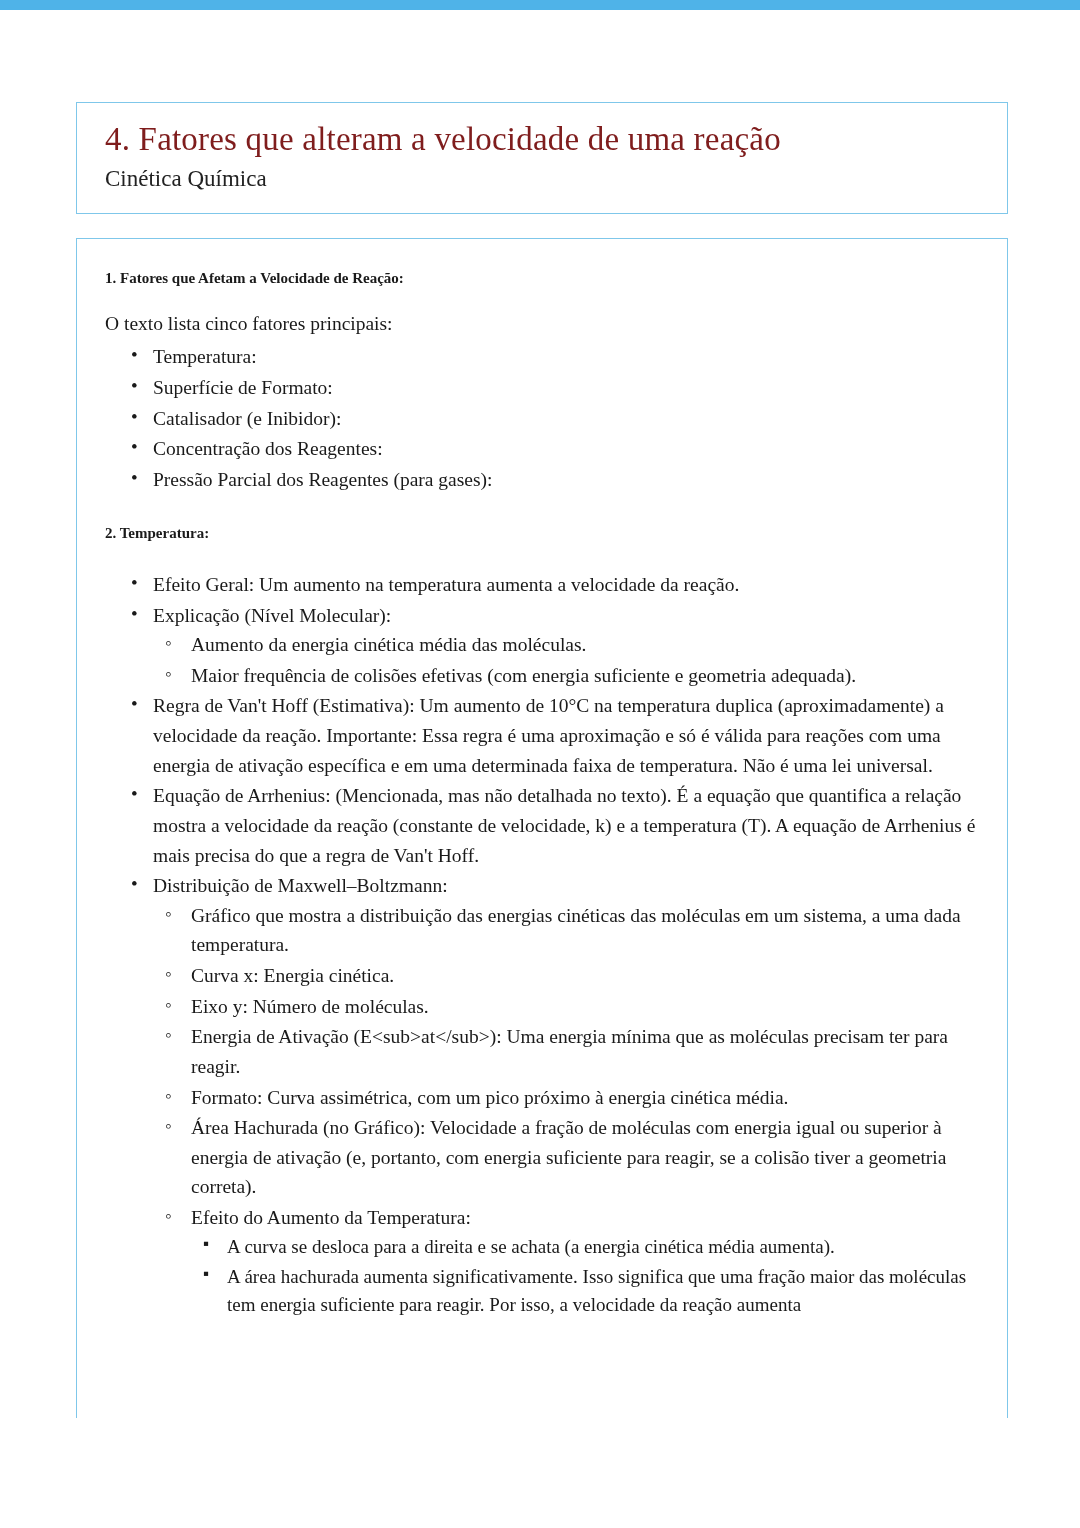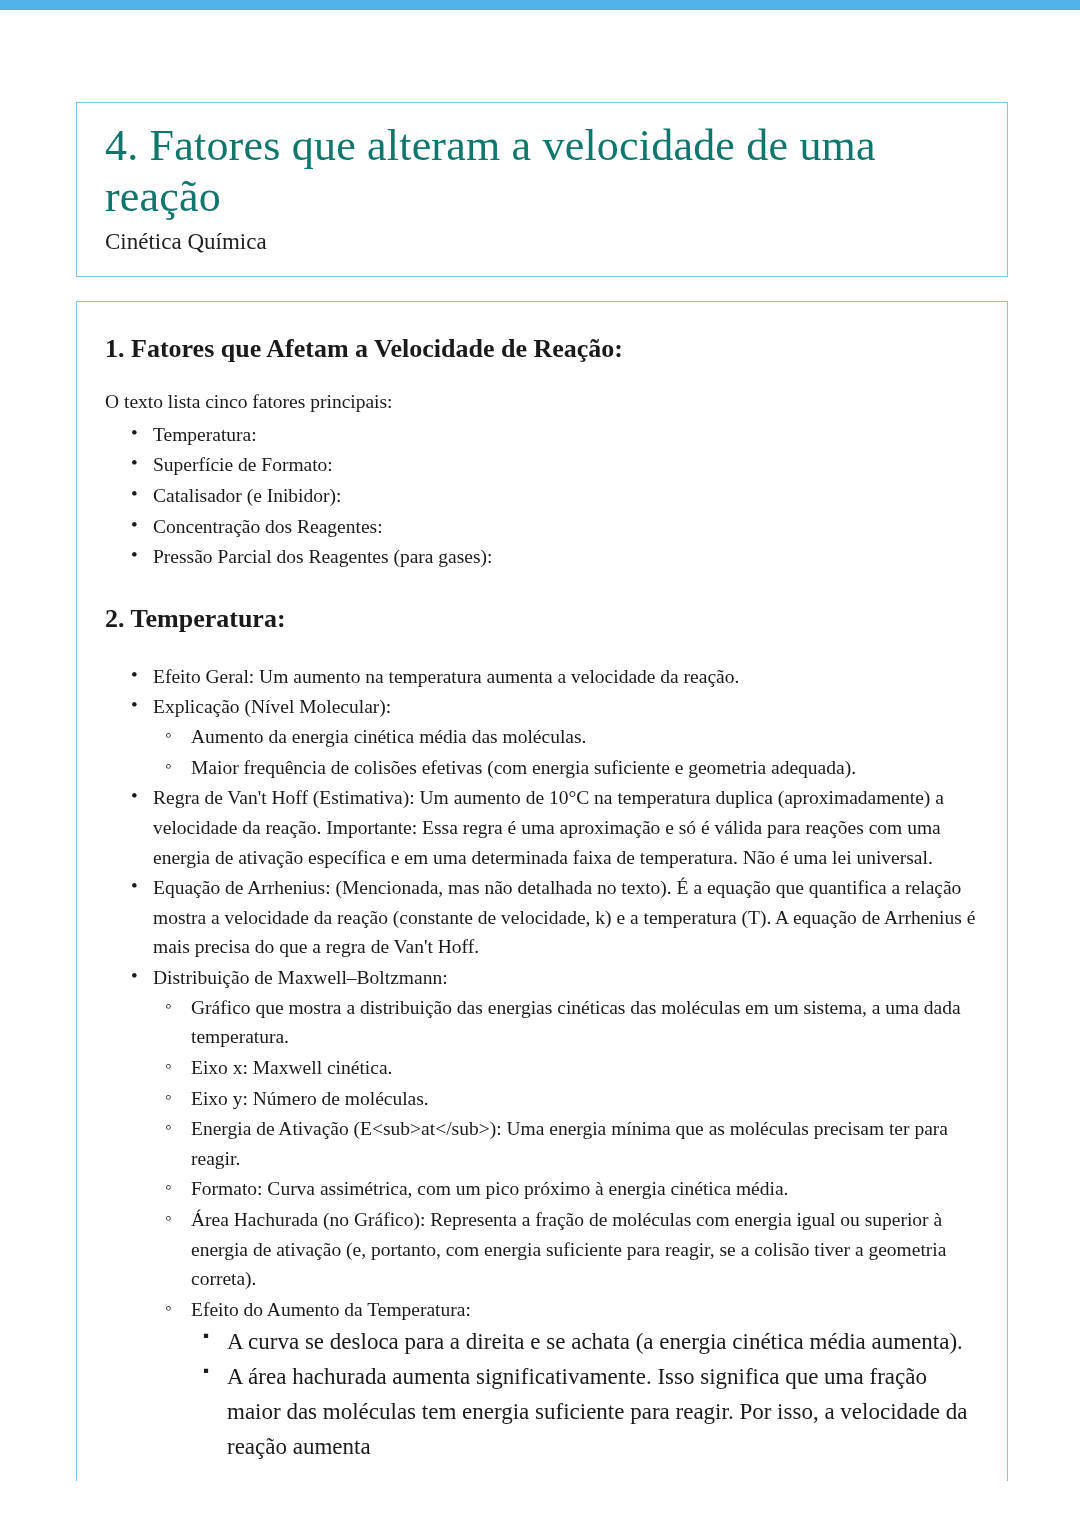--- a/index.html
+++ b/index.html
@@ -29,43 +29,43 @@
     left: 0;
     width: 1080px;
   }
   .title-box {
     margin: 92px 72px 0 76px;
     border: 1px solid #7fc7ea;
     padding: 18px 28px 20px 28px;
     box-sizing: border-box;
   }
   .doc-title {
-    font-size: 44px;
+    font-size: 33px;
     line-height: 1.15;
-    color: #0f766e;
+    color: #7f1d1d;
     font-weight: normal;
     letter-spacing: 0.2px;
     margin: 0 0 6px 0;
   }
   .doc-subtitle {
     font-size: 23px;
     color: #222;
     margin: 0;
     line-height: 1.2;
   }
   .body-box {
     margin: 24px 72px 0 76px;
     border: 1px solid #7fc7ea;
     border-bottom: none;
     padding: 30px 28px 0 28px;
     box-sizing: border-box;
     min-height: 1180px;
   }
   .sec-head {
-    font-size: 26px;
+    font-size: 15px;
     font-weight: bold;
     margin: 0 0 22px 0;
     line-height: 1.3;
   }
   .sec-head.second {
     margin-top: 30px;
     margin-bottom: 26px;
   }
   .para {
     font-size: 19.5px;
@@ -112,21 +112,21 @@
     top: -1px;
     font-size: 19px;
   }
   .l3 {
     margin: 0;
     padding-left: 0;
   }
   .l3 > li {
     position: relative;
     padding-left: 36px;
-    font-size: 23px;
+    font-size: 19px;
     line-height: 1.52;
     margin-bottom: 1px;
   }
   .l3 > li::before {
     content: "\25AA";
     position: absolute;
     left: 12px;
     top: -2px;
     font-size: 17px;
   }
@@ -167,25 +167,25 @@
           <li>Aumento da energia cinética média das moléculas.</li>
           <li>Maior frequência de colisões efetivas (com energia suficiente e geometria adequada).</li>
         </ul>
       </li>
       <li>Regra de Van't Hoff (Estimativa): Um aumento de 10°C na temperatura duplica (aproximadamente) a velocidade da reação. Importante: Essa regra é uma aproximação e só é válida para reações com uma energia de ativação específica e em uma determinada faixa de temperatura. Não é uma lei universal.</li>
       <li>Equação de Arrhenius: (Mencionada, mas não detalhada no texto). É a equação que quantifica a relação mostra a velocidade da reação (constante de velocidade, k) e a temperatura (T). A equação de Arrhenius é mais precisa do que a regra de Van't Hoff.</li>
       <li>
         <span>Distribuição de Maxwell–Boltzmann:</span>
         <ul class="l2">
           <li>Gráfico que mostra a distribuição das energias cinéticas das moléculas em um sistema, a uma dada temperatura.</li>
-          <li>Eixo x: Maxwell cinética.</li>
+          <li>Curva x: Energia cinética.</li>
           <li>Eixo y: Número de moléculas.</li>
           <li>Energia de Ativação (E&lt;sub&gt;at&lt;/sub&gt;): Uma energia mínima que as moléculas precisam ter para reagir.</li>
           <li>Formato: Curva assimétrica, com um pico próximo à energia cinética média.</li>
-          <li>Área Hachurada (no Gráfico): Representa a fração de moléculas com energia igual ou superior à energia de ativação (e, portanto, com energia suficiente para reagir, se a colisão tiver a geometria correta).</li>
+          <li>Área Hachurada (no Gráfico): Velocidade a fração de moléculas com energia igual ou superior à energia de ativação (e, portanto, com energia suficiente para reagir, se a colisão tiver a geometria correta).</li>
           <li>
             <span>Efeito do Aumento da Temperatura:</span>
             <ul class="l3">
               <li>A curva se desloca para a direita e se achata (a energia cinética média aumenta).</li>
               <li>A área hachurada aumenta significativamente. Isso significa que uma fração maior das moléculas tem energia suficiente para reagir. Por isso, a velocidade da reação aumenta</li>
             </ul>
           </li>
         </ul>
       </li>
     </ul>

